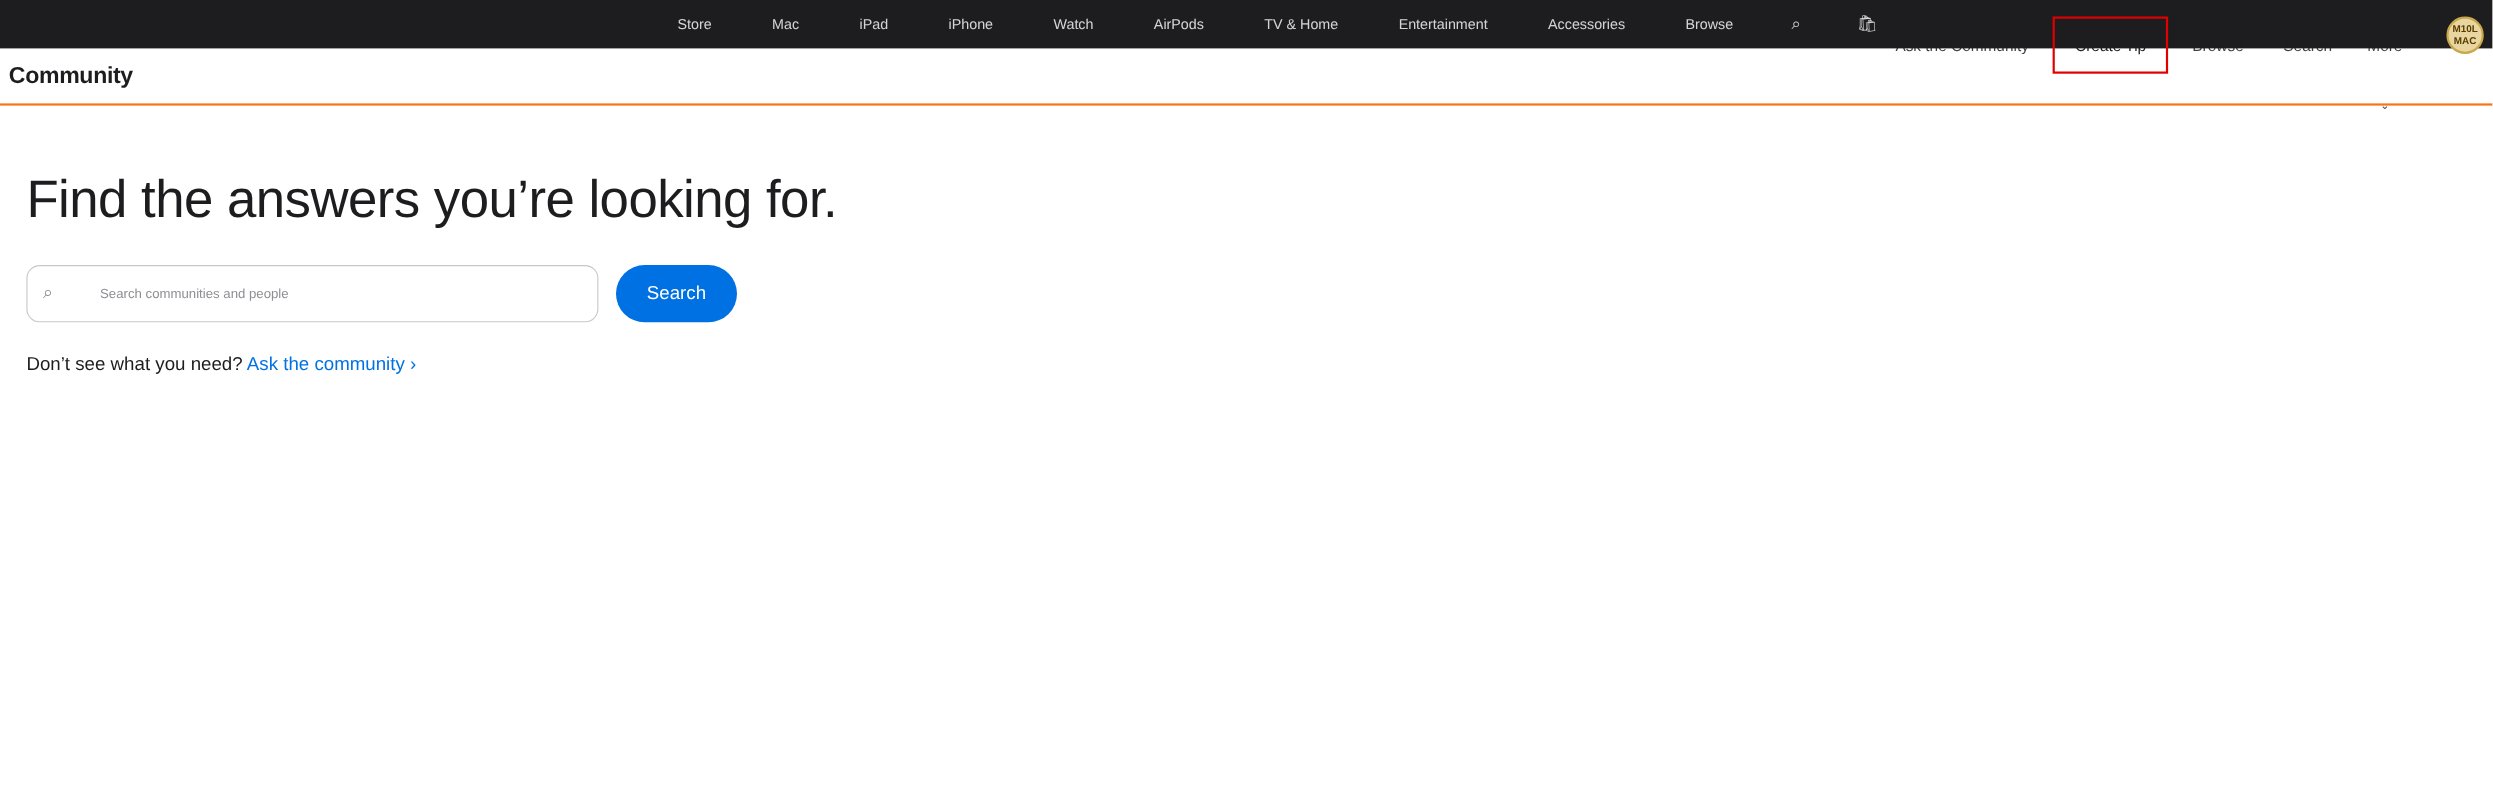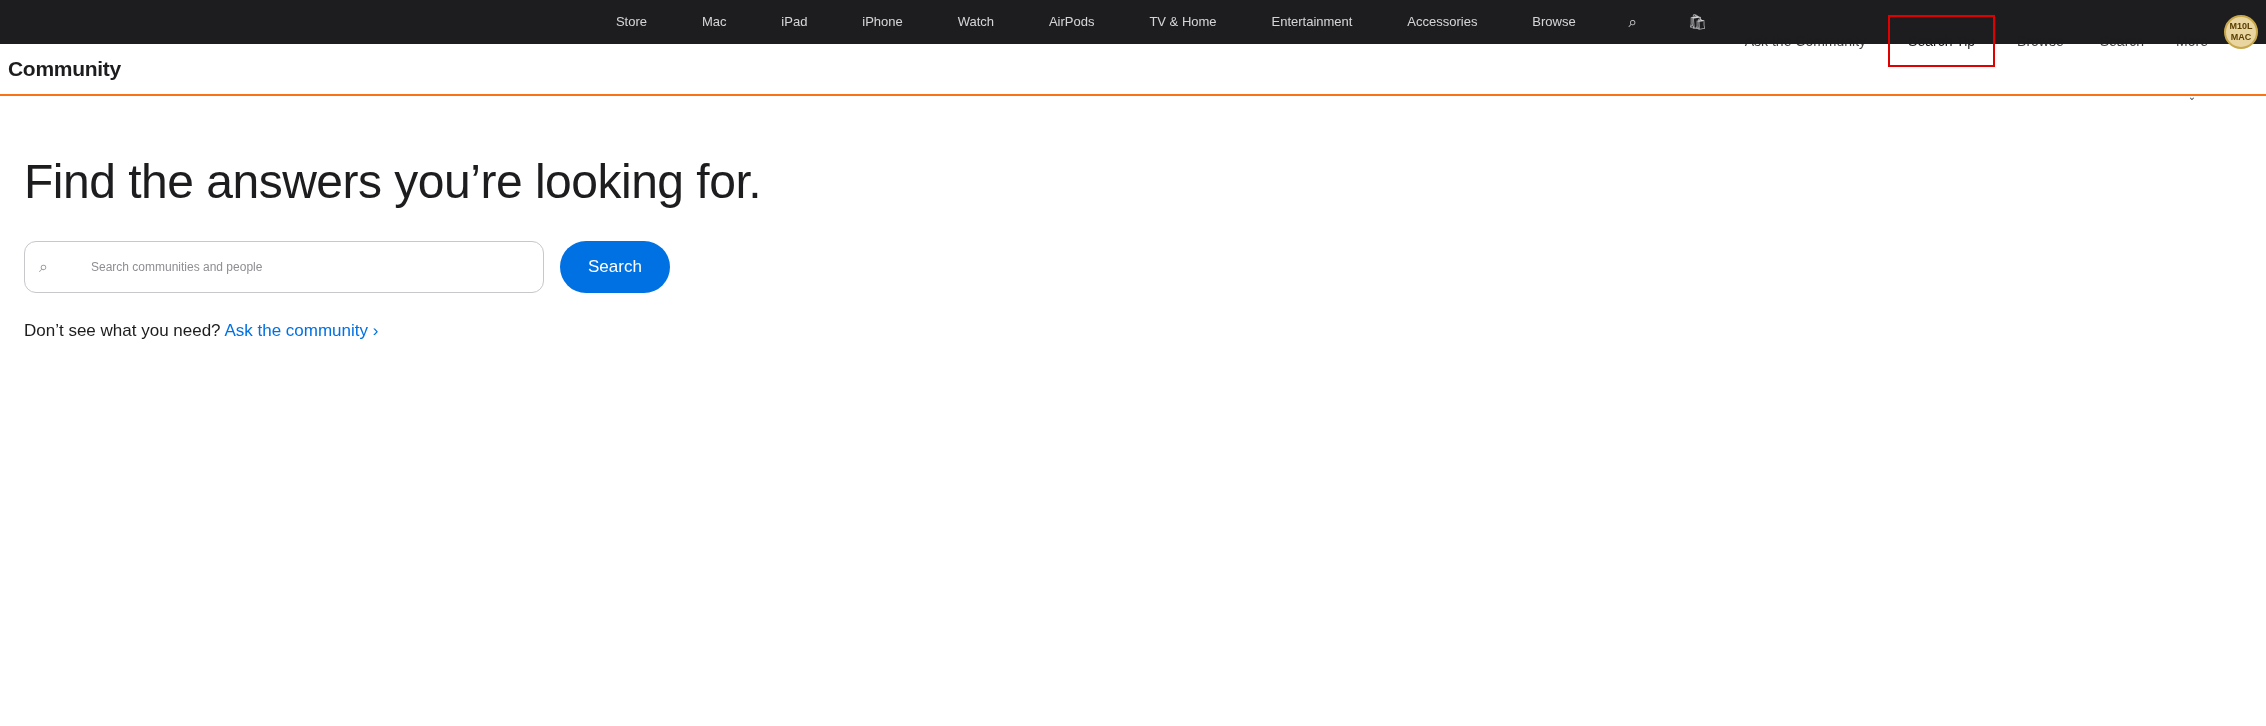--- a/index.html
+++ b/index.html
@@ -117,21 +117,21 @@
       display: flex;
       align-items: center;
       justify-content: center;
       font-size: 9px;
       font-weight: 600;
       color: #5a3e00;
       cursor: pointer;
       text-align: center;
       line-height: 1.2;
       flex-direction: column;
-      margin-left: 2px;
+      margin-left: 26px;
     }
 
     
     .main-content {
       padding: 60px 24px 40px 24px;
       max-width: 900px;
     }
     .headline {
       font-size: 48px;
       font-weight: 400;
@@ -214,21 +214,21 @@
     <a class="top-nav-item">Browse</a>
     <span class="top-nav-icon">⌕</span>
     <span class="top-nav-icon">🛍</span>
   </div>
 </nav>
 
 <nav class="second-nav">
   <span class="community-logo">Community</span>
   <div class="second-nav-links">
     <a class="second-nav-link">Ask the Community</a>
-    <span class="create-tip-btn">Search Tip</span>
+    <span class="create-tip-btn">Create Tip</span>
     <a class="second-nav-link">Browse</a>
     <a class="second-nav-link">Search</a>
     <span class="more-link">
       <span>More</span>
       <span class="chevron-down">⌄</span>
     </span>
     <div class="avatar-circle">
       <span>M10L</span>
       <span>MAC</span>
     </div>

